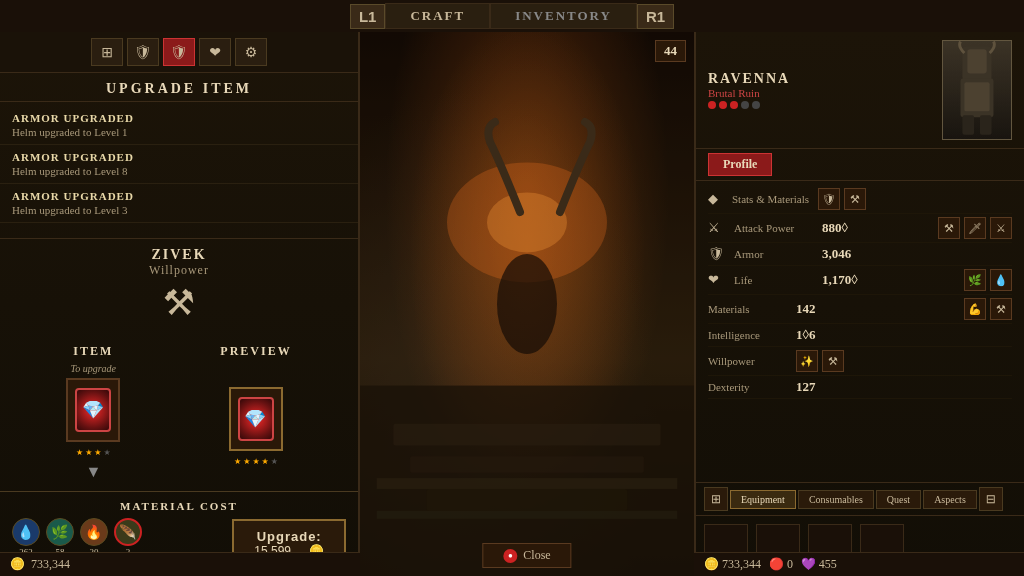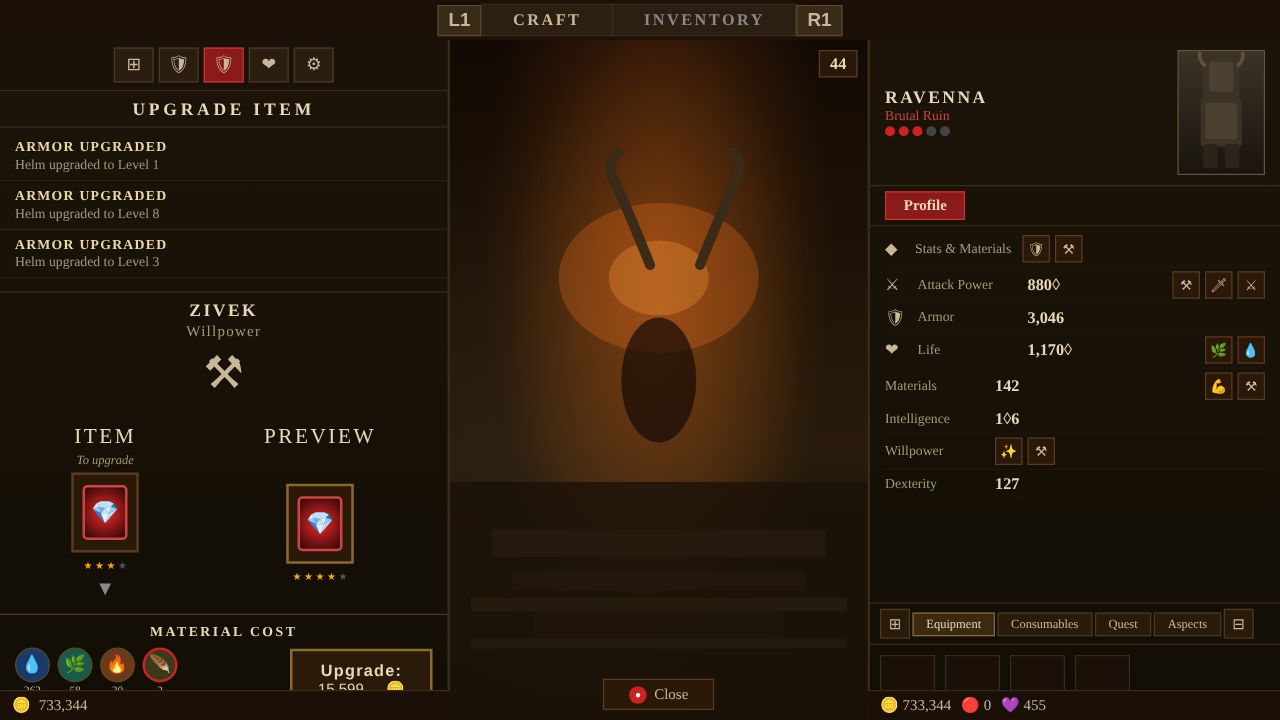--- a/index.html
+++ b/index.html
@@ -145,22 +145,22 @@
       padding: 8px 16px;
       justify-content: center;
     }
     .craft-col {
       display: flex;
       flex-direction: column;
       align-items: center;
       gap: 4px;
     }
     .craft-col-label {
-      font-size: 17px;
-      font-weight: normal;
+      font-size: 12px;
+      font-weight: bold;
       letter-spacing: 2px;
       color: #e8d8b8;
     }
     .craft-col-sublabel {
       font-size: 10px;
       color: #a8987a;
       font-style: italic;
     }
     .item-card {
       width: 54px;

